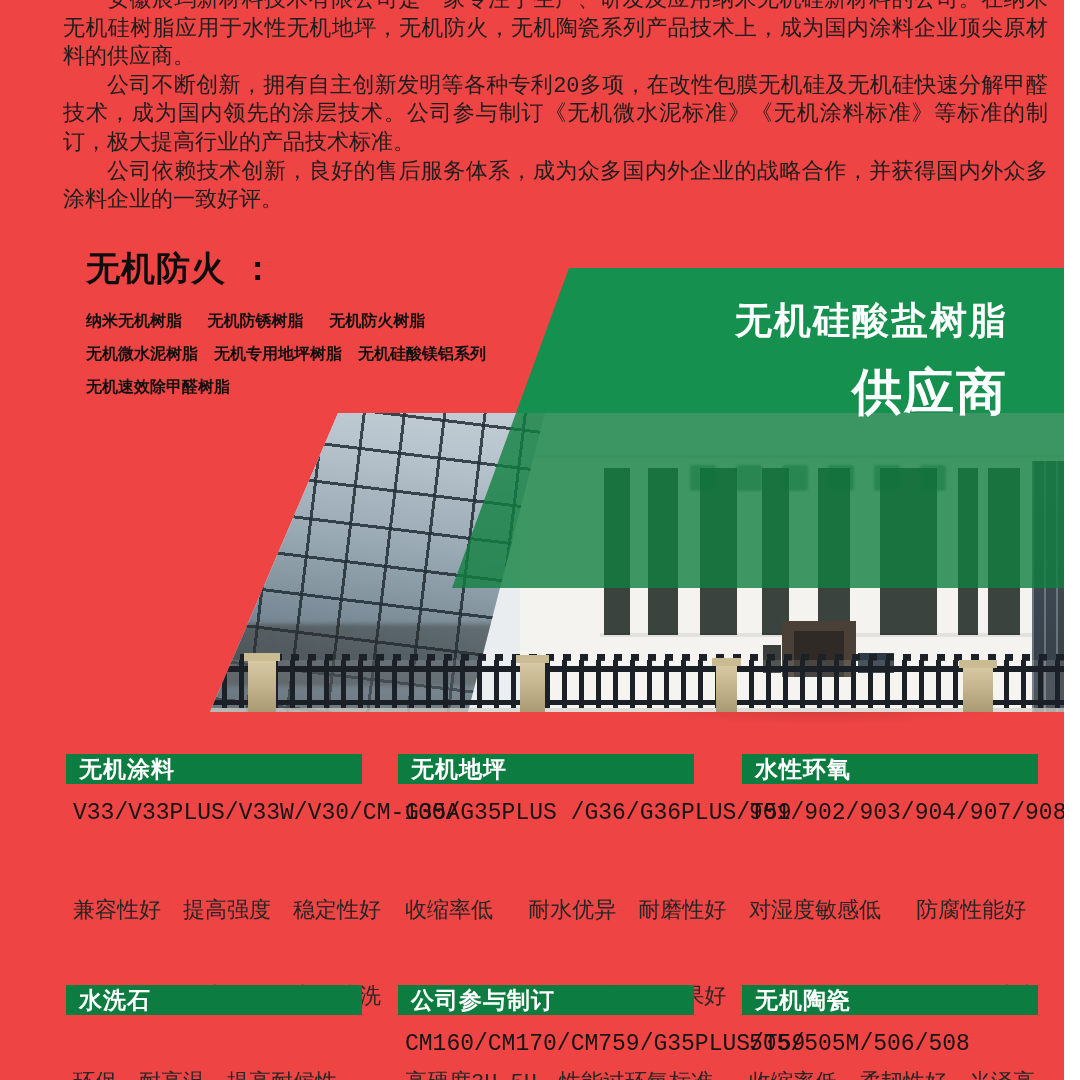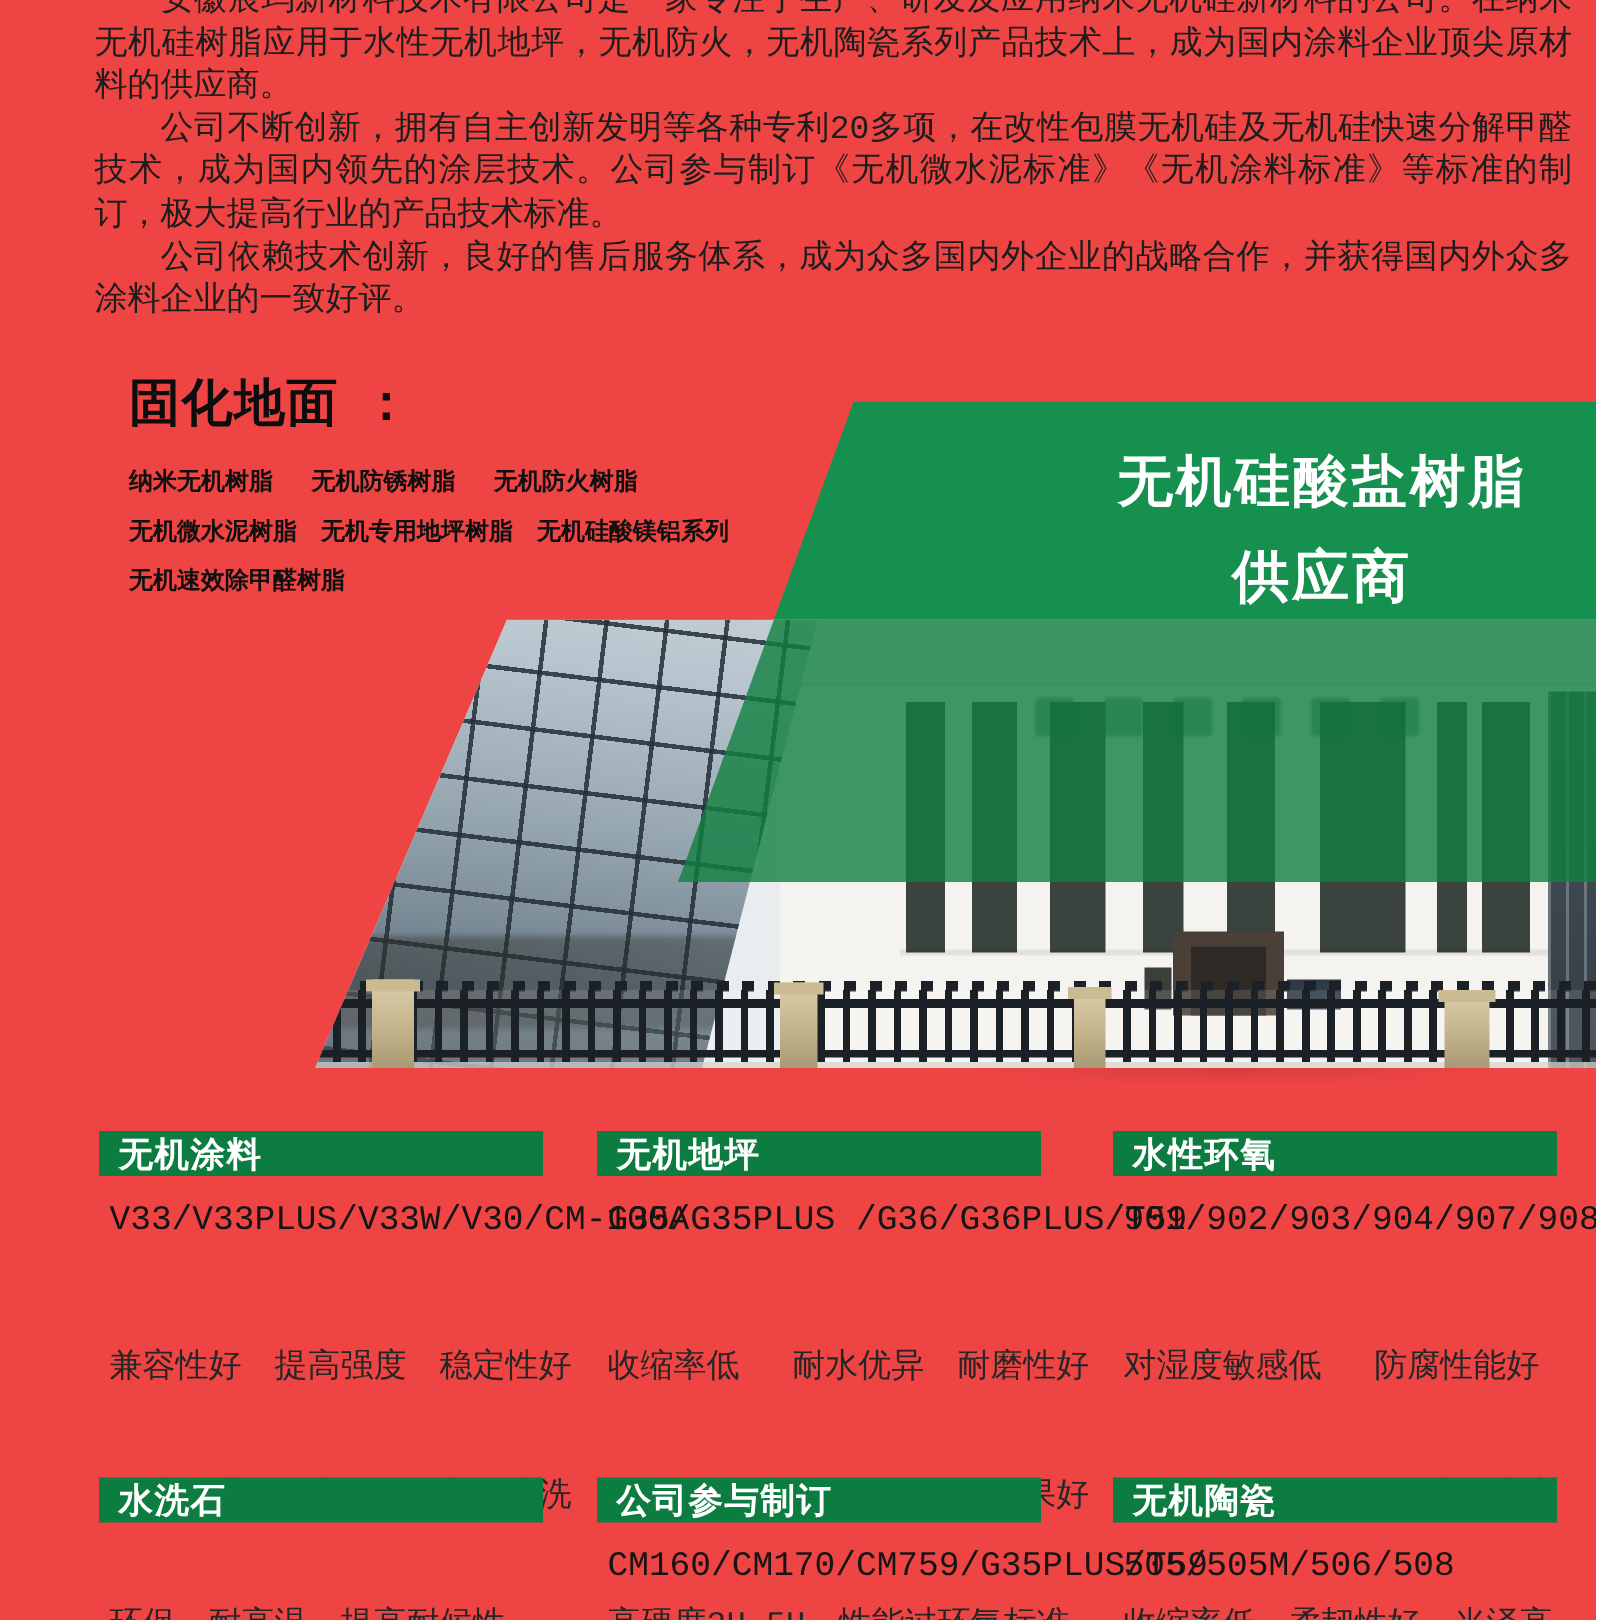--- a/index.html
+++ b/index.html
@@ -50,26 +50,26 @@
   .fence-rail-bot{position:absolute;left:0;right:0;top:40px;height:5px;background:#1a2026;}
   .fence-ground{position:absolute;left:0;right:0;top:48px;height:6px;background:rgba(214,212,204,0.75);}
   .pillar{position:absolute;background:linear-gradient(180deg,#dbcfab 0%,#c4b48c 55%,#a89a74 100%);}
   .pillar::before{content:"";position:absolute;left:-4px;right:-4px;top:0;height:8px;background:#cabb92;}
 
   .green-overlay{position:absolute;left:0;top:145px;width:1080px;height:299px;
       background:rgba(16,128,64,0.80);
       clip-path:polygon(516px 0,1080px 0,1080px 299px,1066px 299px,1066px 175px,452px 175px);}
   .green-banner{position:absolute;left:0;top:0;width:1080px;height:145px;background:#15904f;
       clip-path:polygon(569px 0,1080px 0,1080px 145px,516px 145px);}
-  .banner-text{position:absolute;top:28px;right:62px;display:flex;flex-direction:column;
-      align-items:center;color:#fff;z-index:4;}
+  .banner-text{position:absolute;top:28px;right:72px;display:flex;flex-direction:column;
+      align-items:flex-end;color:#fff;z-index:4;}
   .bt-cn1{font-size:37px;font-weight:bold;letter-spacing:2px;white-space:nowrap;}
   .bt-row2{display:flex;align-items:center;gap:11px;margin-top:13px;}
   .bt-en{text-align:right;font-size:16px;font-weight:bold;line-height:19px;letter-spacing:0.3px;}
-  .bt-cn2{font-size:38px;font-weight:bold;letter-spacing:2px;white-space:nowrap;}
+  .bt-cn2{font-size:50px;font-weight:bold;letter-spacing:2px;white-space:nowrap;}
 
   .photo-shadow{position:absolute;left:560px;top:711px;width:520px;height:20px;z-index:0;
       background:radial-gradient(50% 100% at 50% 0%,rgba(0,0,0,0.10),transparent 70%);}
 
   
   .card{position:absolute;width:300px;z-index:5;}
   .card-bar{height:30px;width:296px;box-sizing:border-box;background:#0d7c40;color:#ffffff;
       font-size:23px;font-weight:bold;letter-spacing:1px;padding-left:13px;
       display:flex;align-items:center;}
   .card-models{margin:16px 0 0 7px;font-size:23px;color:#151515;white-space:nowrap;}
@@ -83,21 +83,21 @@
 
 <div class="page">
 
   <section class="intro">
     <p>安徽宸玛新材料技术有限公司是一家专注于生产、研发及应用纳米无机硅新材料的公司。在纳米无机硅树脂应用于水性无机地坪，无机防火，无机陶瓷系列产品技术上，成为国内涂料企业顶尖原材料的供应商。</p>
     <p>公司不断创新，拥有自主创新发明等各种专利20多项，在改性包膜无机硅及无机硅快速分解甲醛技术，成为国内领先的涂层技术。公司参与制订《无机微水泥标准》《无机涂料标准》等标准的制订，极大提高行业的产品技术标准。</p>
     <p>公司依赖技术创新，良好的售后服务体系，成为众多国内外企业的战略合作，并获得国内外众多涂料企业的一致好评。</p>
   </section>
 
   <section class="products">
-    <h2>固化地面 :</h2>
+    <h2>无机防火 :</h2>
     <div class="prod-row">纳米无机树脂　 无机防锈树脂　 无机防火树脂</div>
     <div class="prod-row">无机微水泥树脂　无机专用地坪树脂　无机硅酸镁铝系列</div>
     <div class="prod-row">无机速效除甲醛树脂</div>
   </section>
 
   <div class="hero">
     <div class="photo">
       <div class="facade"></div>
       <div class="roofline"></div>
       <div class="w-strip" style="left:604px;width:26px;"></div>

